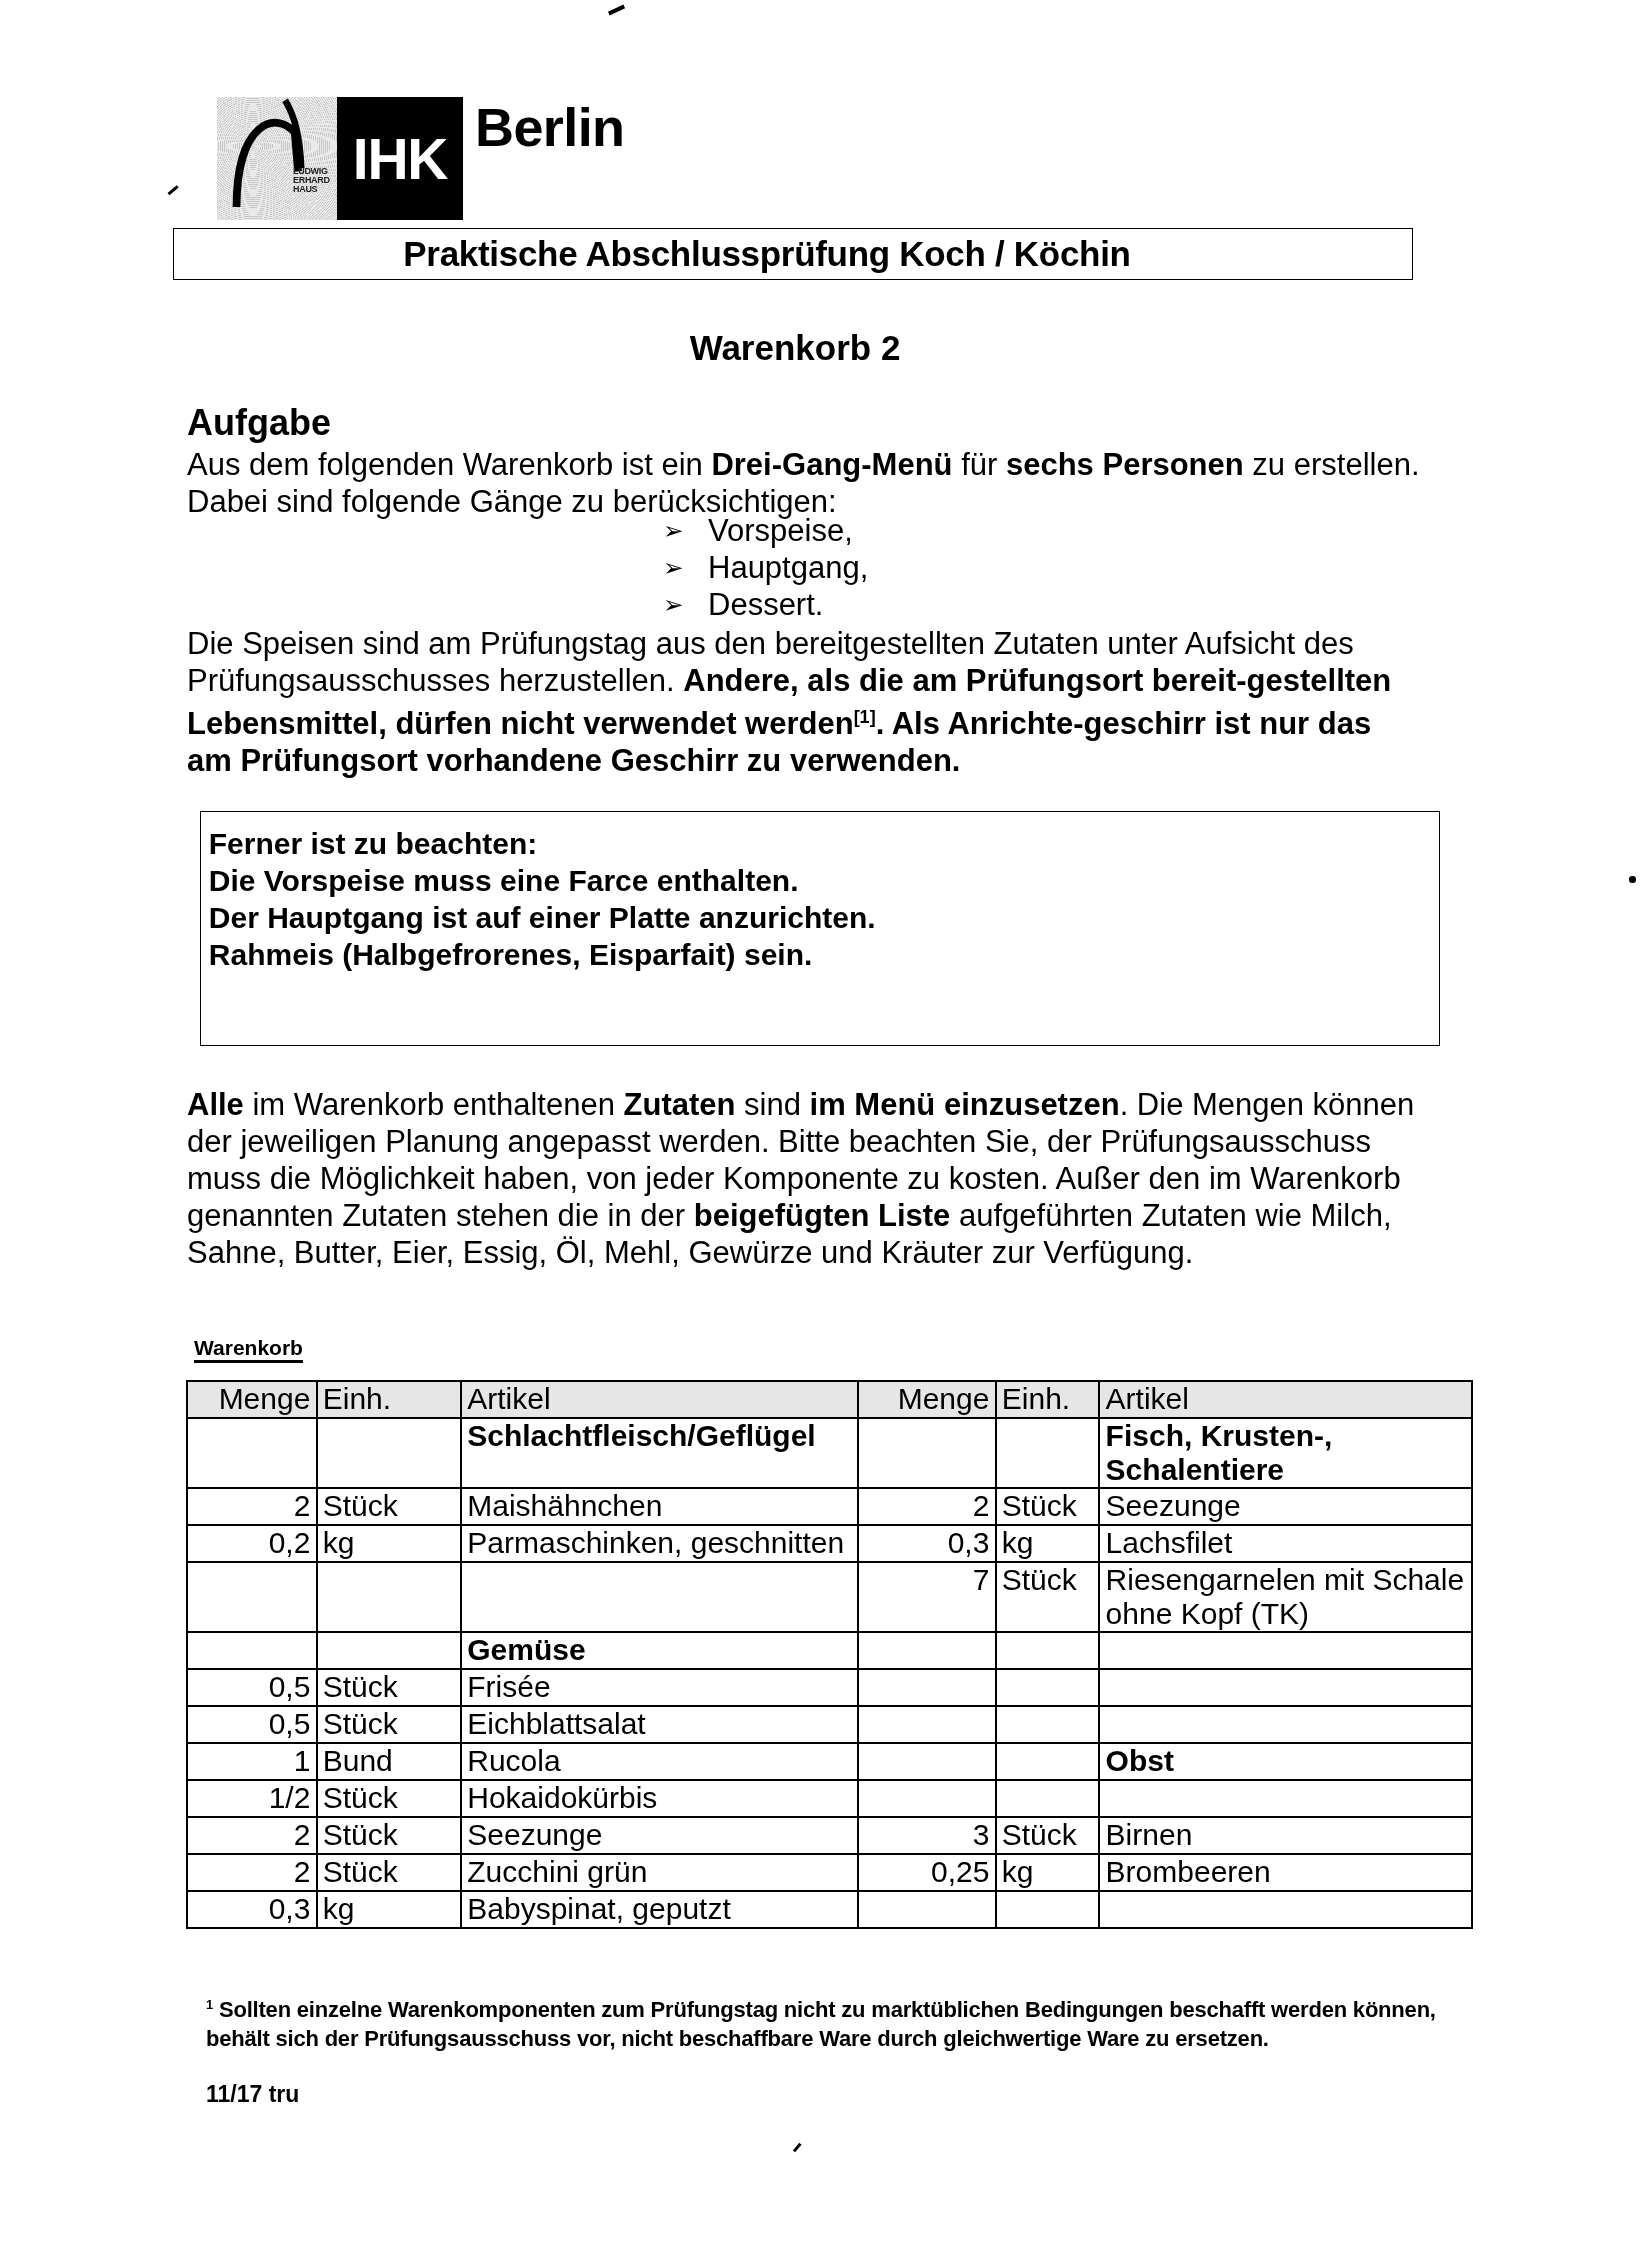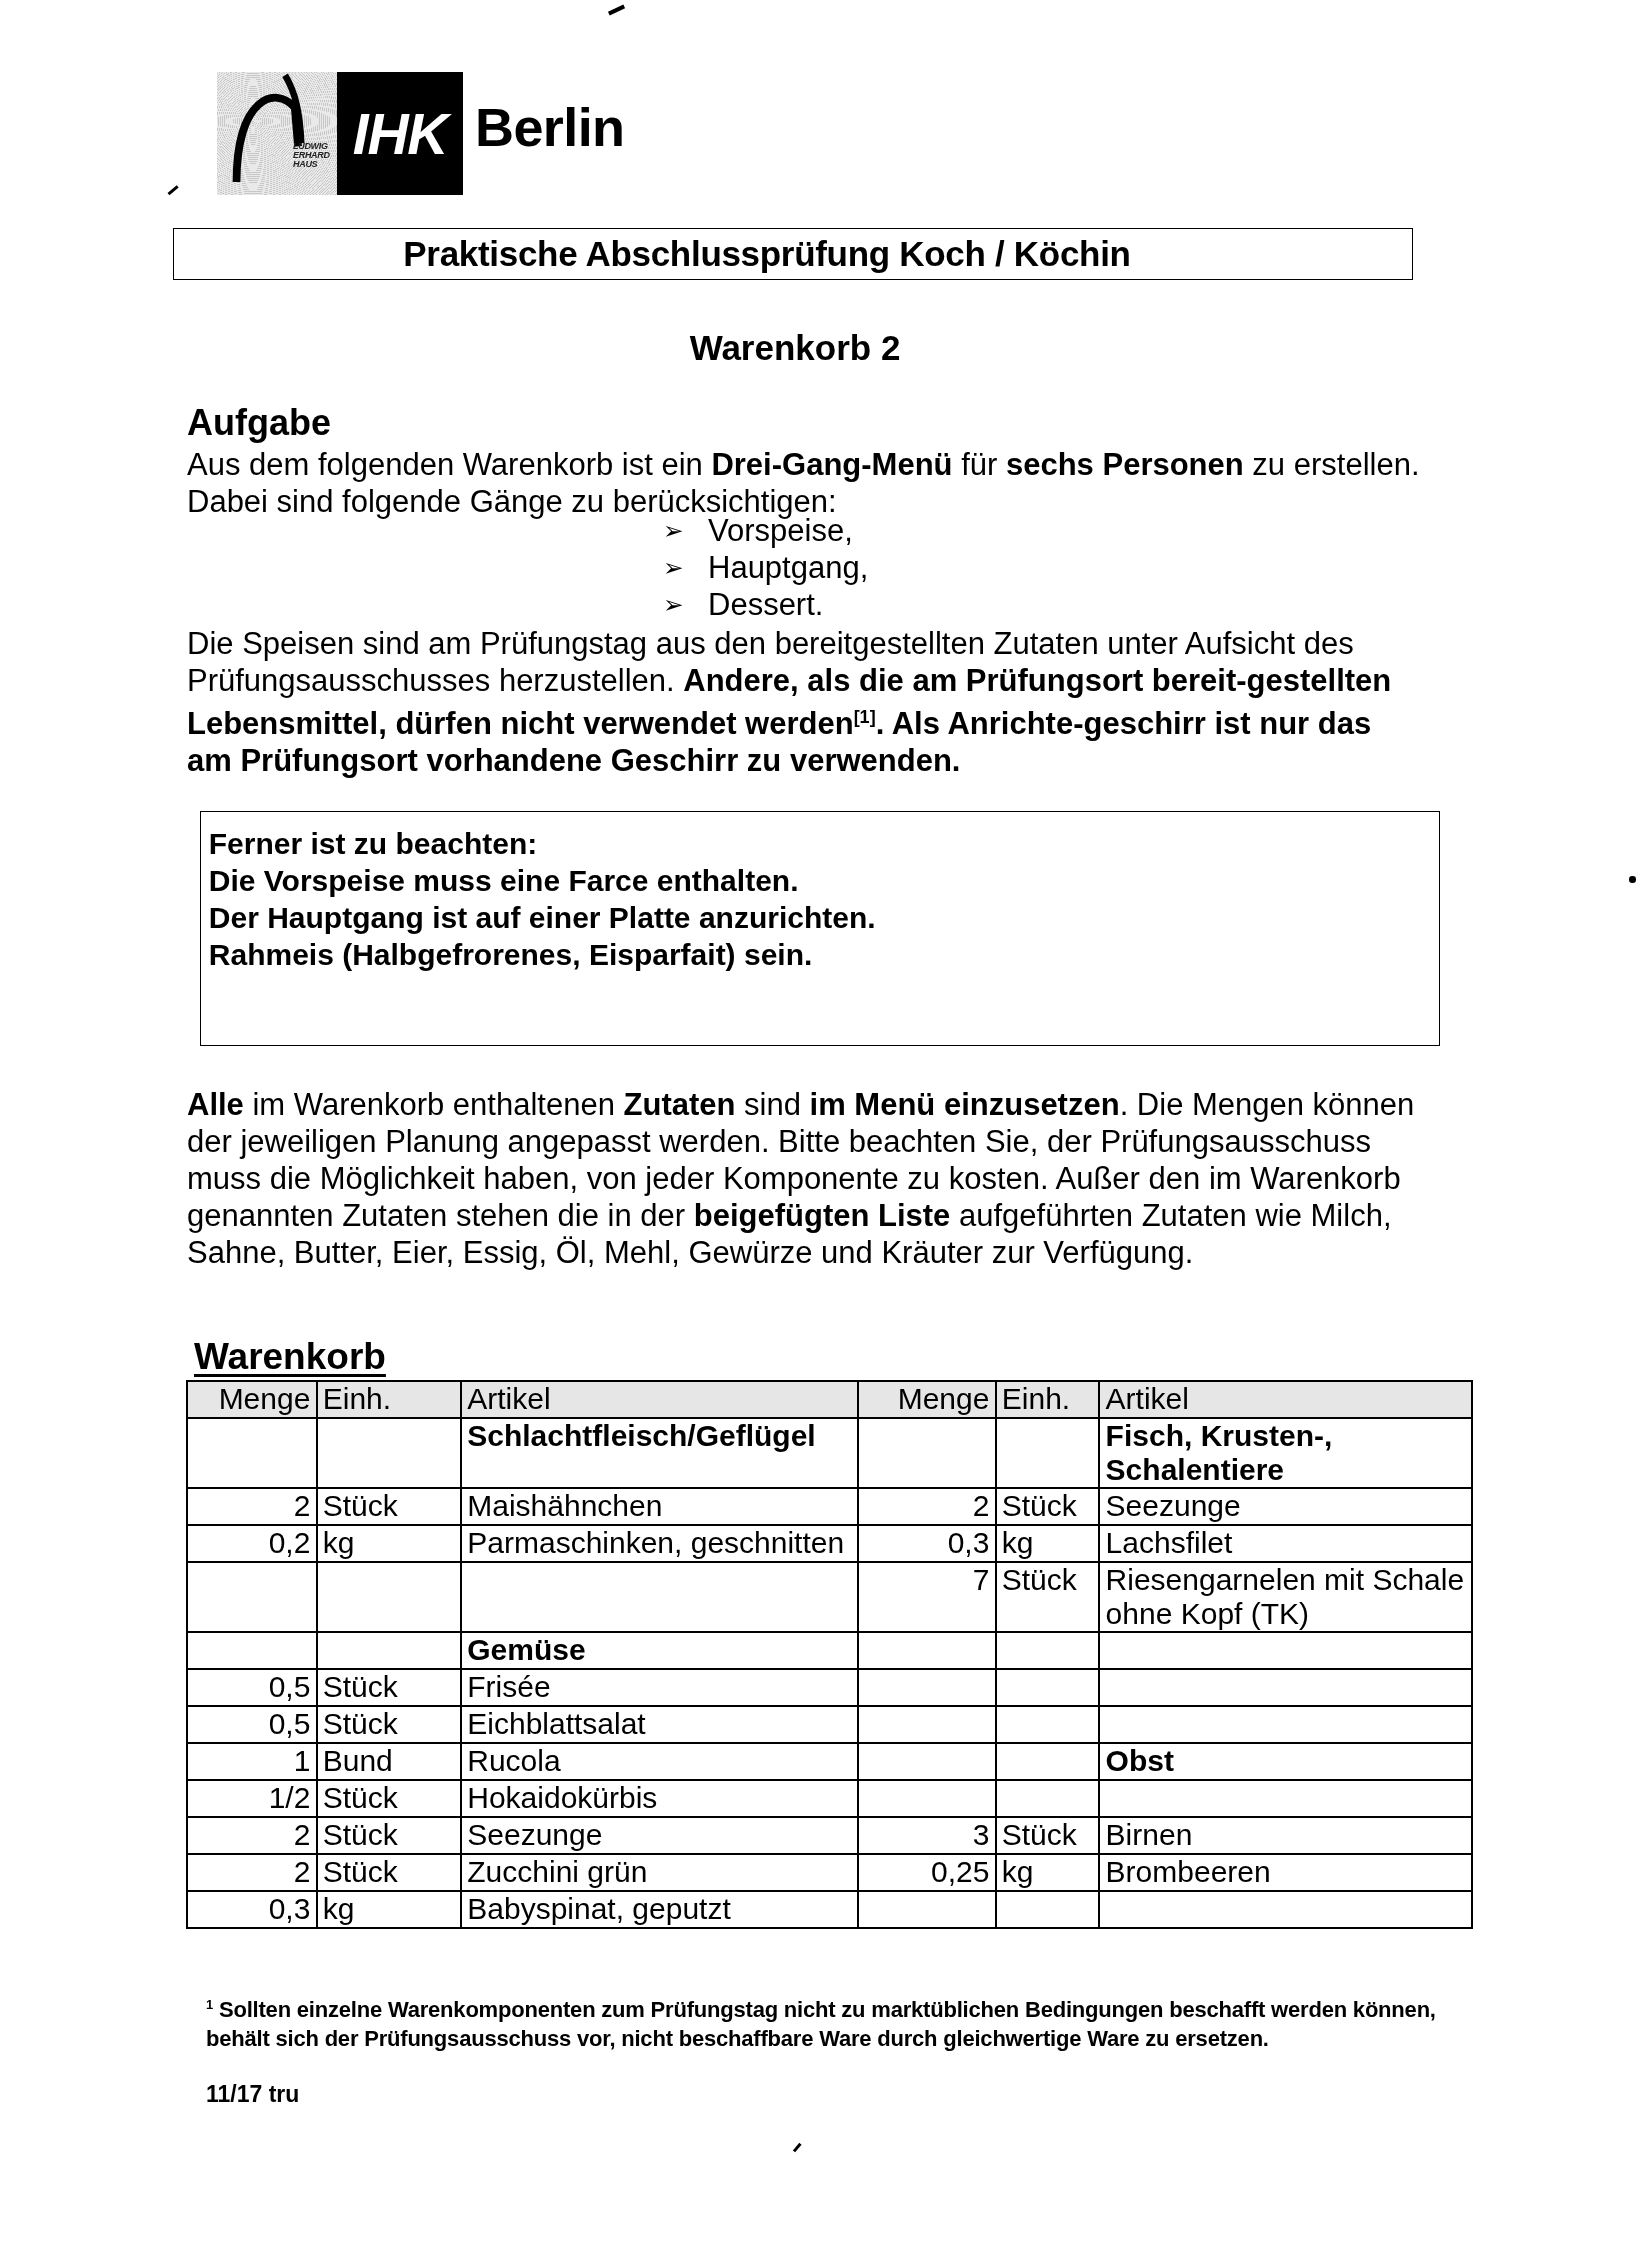--- a/index.html
+++ b/index.html
@@ -2,21 +2,21 @@
 <html style="font-size:10.3px"><head>
 <meta charset="utf-8">
 <style>
   html, body { margin:0; padding:0; background:#ffffff; }
   body { width:1649px; height:2250px; position:relative; overflow:hidden;
          font-family:"Liberation Sans", "DejaVu Sans", sans-serif; color:#000; }
   .abs { position:absolute; }
   b, .b { font-weight:bold; }
 
   
-  .logo { left:217px; top:72px; width:268px; height:123px; display:flex;font-style:italic; }
+  .logo { left:217px; top:97px; width:268px; height:123px; display:flex; }
   .logo-arch { width:120px; height:123px; position:relative;
     background: repeating-radial-gradient(circle at 30% 40%, #c8c8c8 0 0.6px, #e9e9e9 0.6px 1.9px); }
   .logo-arch svg { position:absolute; left:0; top:0; }
   .logo-small { position:absolute; left:76px; top:70px; font-size:9px; line-height:9px;
     font-weight:bold; color:#222; letter-spacing:-0.3px; }
   .logo-black { width:126px; height:123px; background:#000; color:#fff; font-weight:bold;
     font-size:57px; display:flex; align-items:center; justify-content:center; letter-spacing:-1.3px; }
   .logo-berlin { left:475px; top:96px; font-size:54px; font-weight:bold; letter-spacing:-0.6px; }
 
   .title-box { left:173px; top:228px; width:1240px; height:52px; border:1.9px solid #000;
@@ -28,21 +28,21 @@
   .section-h { left:187px; top:402px; font-size:36px; font-weight:bold; }
 
   .para { left:187px; width:1241px; font-size:31px; line-height:37px; }
   .bullets { left:663px; top:512px; font-size:31px; line-height:37px; }
   .bullets div { display:flex; align-items:center; }
   .bullets .arrow { width:45px; font-size:24.6px; }
 
   .ferner { left:176px; top:811px; width:1240px; height:235px; border:1.9px solid #000;
     box-sizing:border-box; padding:13px 6.5px 0 7.8px; font-size:30px; line-height:37px; font-weight:bold;margin-left:24px; }
 
-  .wk-label { left:194px; top:1336px; font-size:37px; font-weight:bold; text-decoration:underline;
+  .wk-label { left:194px; top:1336px; font-size:21px; font-weight:bold; text-decoration:underline;
     text-decoration-thickness:2.6px; text-underline-offset:5.2px; }
 
   table.wk { position:absolute; left:186px; top:1380px; width:1287px; border-collapse:collapse;
     font-size:30px; line-height:34px; }
   table.wk td, table.wk th { border:2.6px solid #000; padding:0 5.2px; vertical-align:top; text-align:left; font-weight:normal; }
   table.wk th { background:#e6e6e6; height:34px; }
   table.wk .num { text-align:right; }
   table.wk .cat { font-weight:bold; }
   table.wk tr { height:37px; }
   .c1{width:118px}.c2{width:134px}.c3{width:386px}.c4{width:126px}.c5{width:92px}.c6{width:365px}

